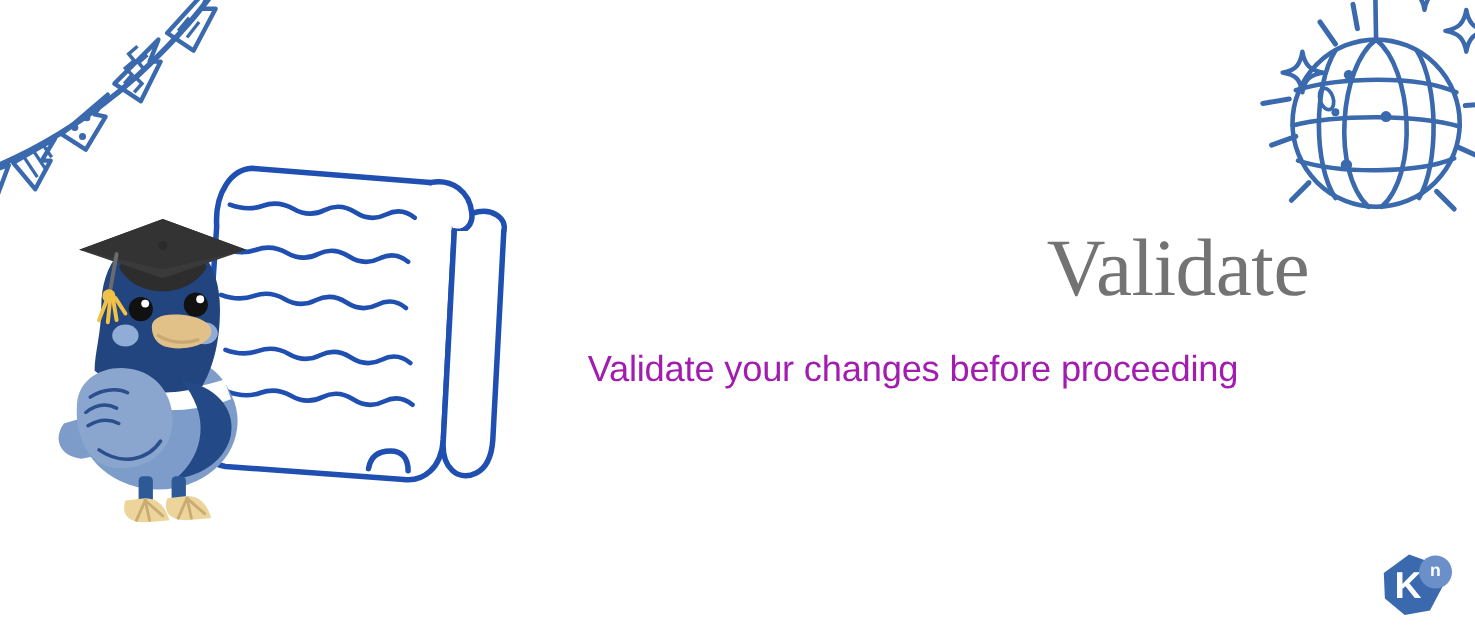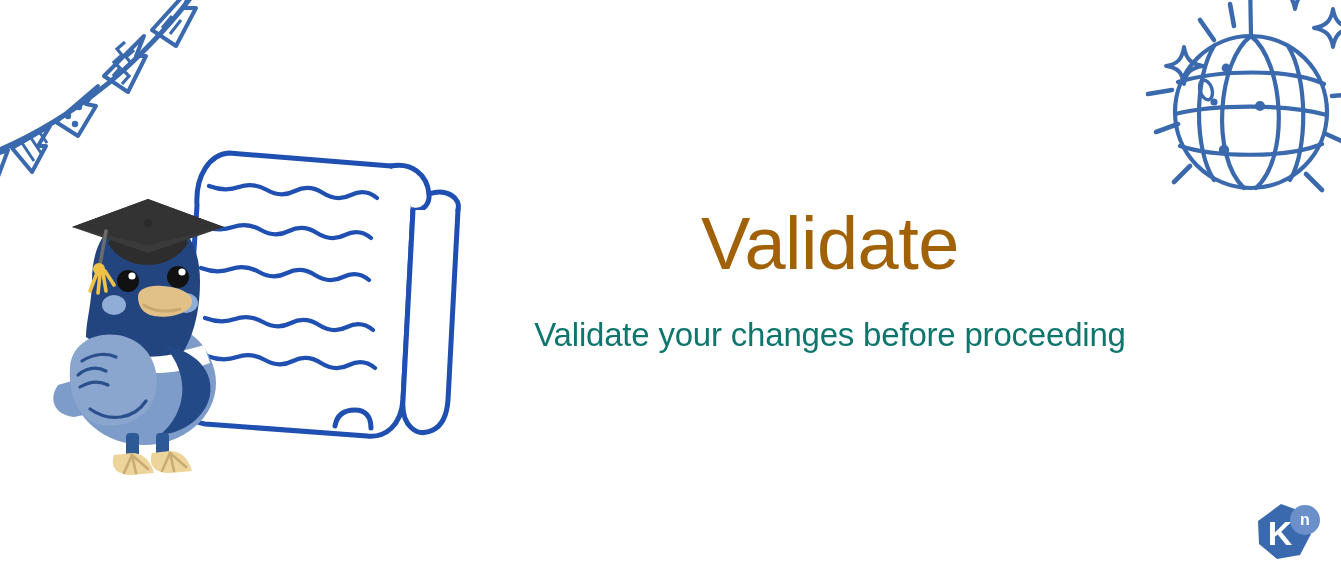--- a/index.html
+++ b/index.html
@@ -35,37 +35,38 @@
   
   #text-block {
     position: absolute;
     left: 470px;
     top: 205px;
     width: 720px;
     text-align: center;
   }
 
   #page-title {
-    font-family: Liberation Sans, sans-serif;
+    font-family: Liberation Serif, serif;
     font-size: 74px;
     font-weight: 400;
     line-height: 1.06;
     letter-spacing: -0.5px;
-    color: #a16207;
+    color: #737373;
     white-space: nowrap;
+    text-align: right;
   }
 
   #page-subtitle {
     margin-top: 32px;
     font-family: "Liberation Sans", sans-serif;
     font-size: 33px;
     font-weight: 400;
     line-height: 1.2;
     letter-spacing: -0.2px;
-    color: #0f766e;
+    color: #a21caf;
     white-space: nowrap;
   }
 
   
   #brand-logo {
     position: absolute;
     left: 1252px;
     top: 503px;
     width: 72px;
     height: 66px;

